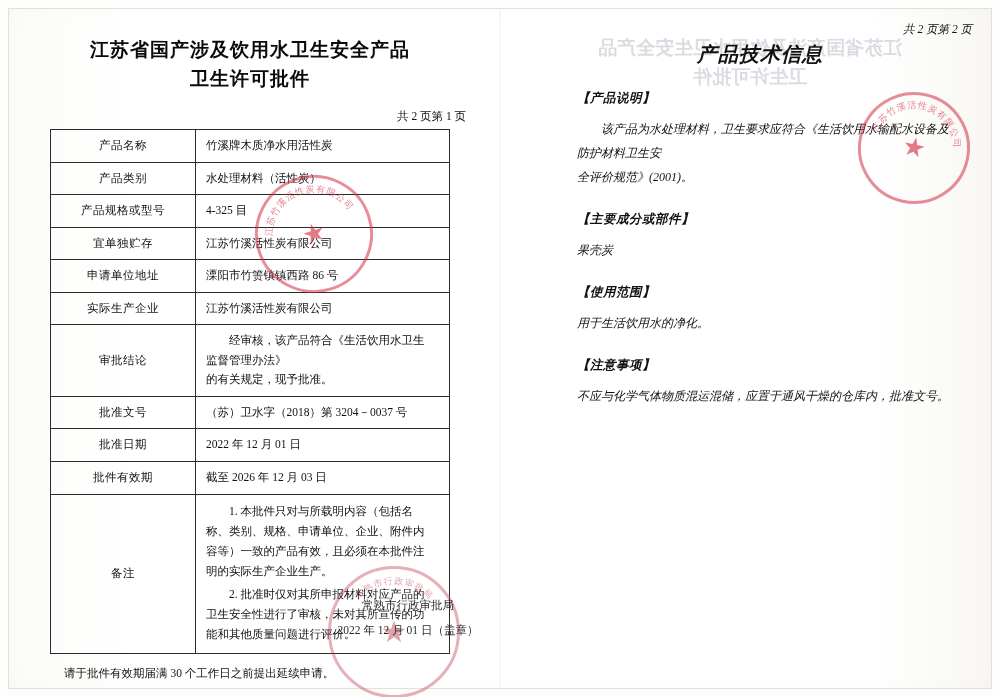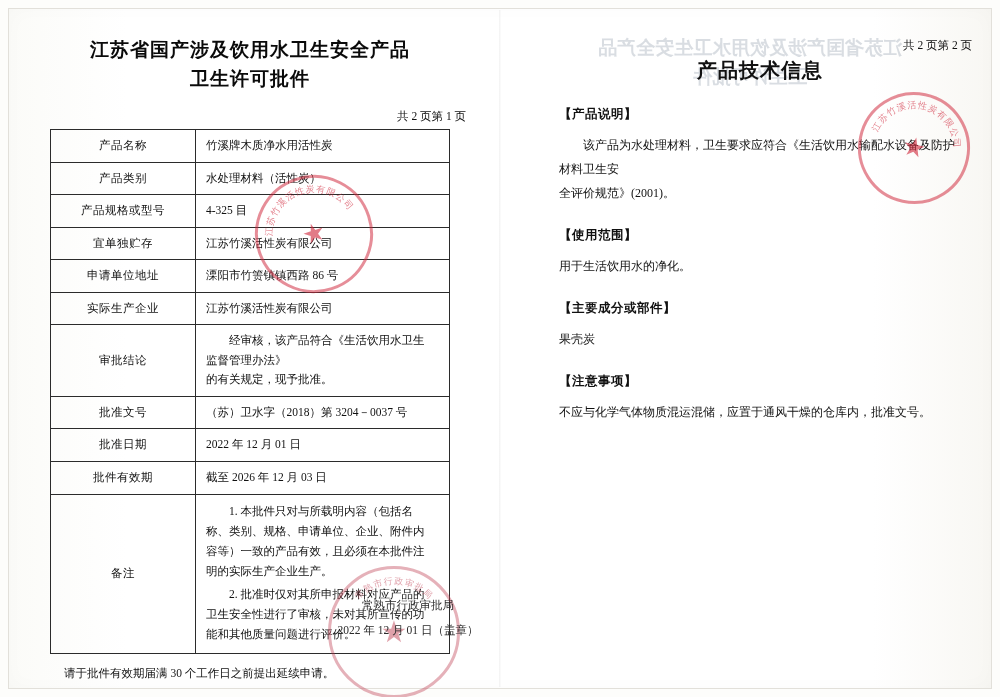--- a/index.html
+++ b/index.html
@@ -100,39 +100,40 @@
   .footnote {
     font-size: 11.5px;
     margin-top: 12px;
     margin-left: 42px;
   }
 
   
   .right {
     position: absolute;
     left: 512px;
-    top: 18px;
+    top: 2px;
     width: 466px;
     height: 660px;
+    font-style: italic;
   }
   .right .page-no {
     margin-right: 6px;
     margin-top: 20px;
   }
   .right-title {
     text-align: center;
     font-size: 20px;
     font-weight: bold;
     letter-spacing: 1px;
     margin-top: 4px;
     margin-left: 30px;
     color: #111;
   }
   .sec {
-    margin-left: 47px;
+    margin-left: 65px;
     margin-right: 20px;
     margin-top: 22px;
     font-size: 12px;
   }
   .sec-head {
     font-weight: bold;
     font-size: 12.5px;
     letter-spacing: 0.5px;
   }
   .sec-body {
@@ -297,27 +298,27 @@
     <div class="page-no">共 2 页第 2 页</div>
     <div class="right-title">产品技术信息</div>
 
     <div class="sec">
       <div class="sec-head">【产品说明】</div>
       <div class="sec-body">该产品为水处理材料，卫生要求应符合《生活饮用水输配水设备及防护材料卫生安</div>
       <div class="sec-body noindent" style="margin-top:0">全评价规范》(2001)。</div>
     </div>
 
     <div class="sec">
+      <div class="sec-head">【主要成分或部件】</div>
+      <div class="sec-body noindent">果壳炭</div>
+    </div>
+
+    <div class="sec">
       <div class="sec-head">【使用范围】</div>
       <div class="sec-body noindent">用于生活饮用水的净化。</div>
-    </div>
-
-    <div class="sec">
-      <div class="sec-head">【主要成分或部件】</div>
-      <div class="sec-body noindent">果壳炭</div>
     </div>
 
     <div class="sec">
       <div class="sec-head">【注意事项】</div>
       <div class="sec-body noindent">不应与化学气体物质混运混储，应置于通风干燥的仓库内，批准文号。</div>
     </div>
   </div>
 
   <div class="seal seal-1">
     <svg class="arc" viewBox="0 0 112 112">

